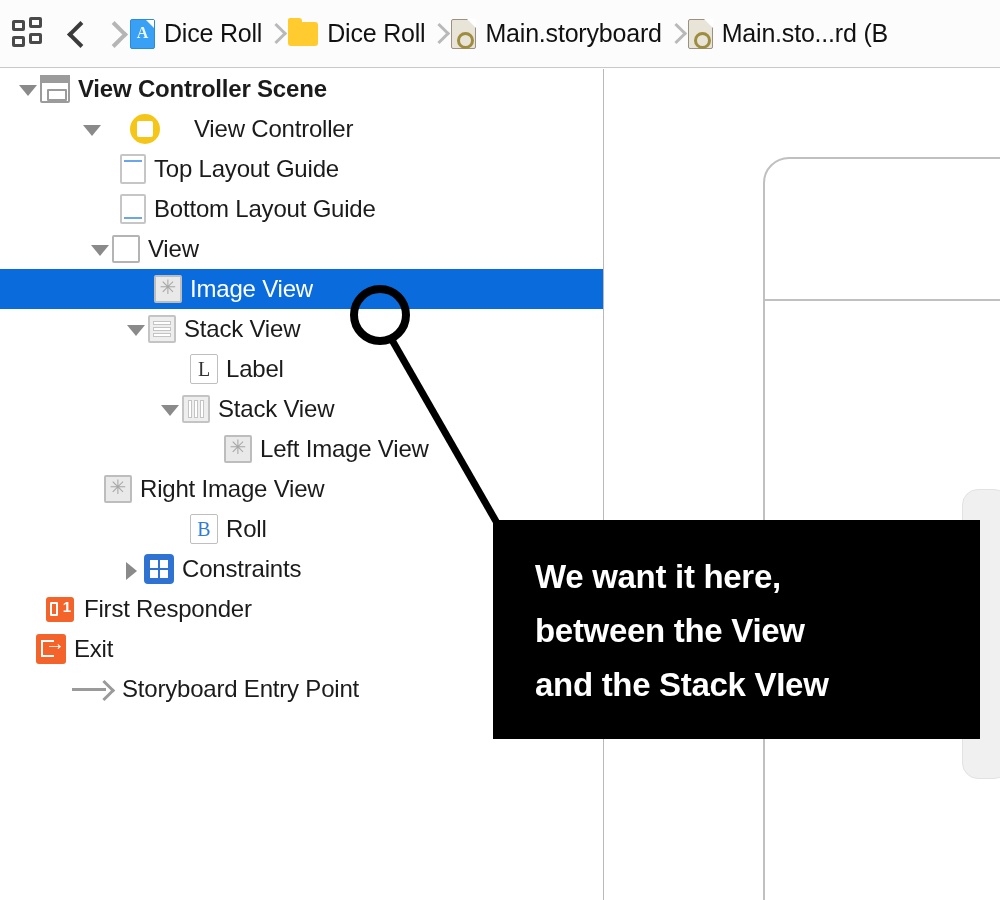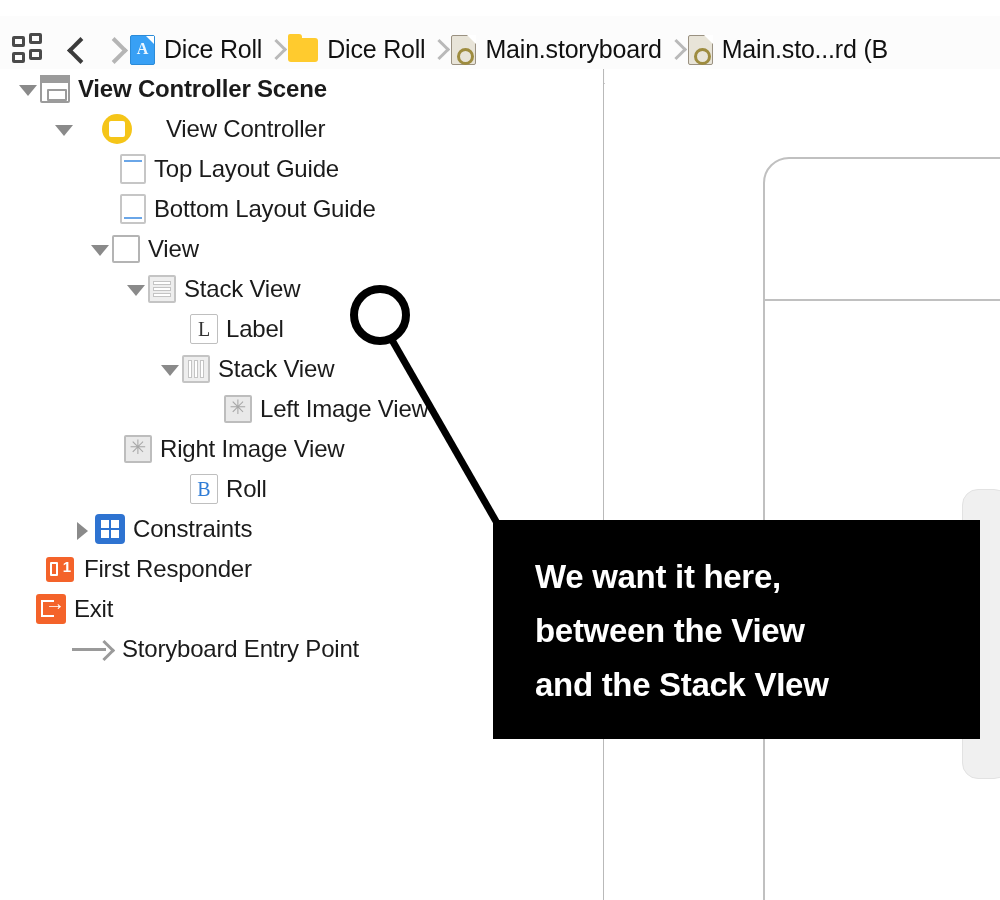--- a/index.html
+++ b/index.html
@@ -6,21 +6,21 @@
   html, body {
     width: 1000px; height: 900px;
     font-family: "Liberation Sans", sans-serif;
     background: #ffffff;
     overflow: hidden;
   }
   #app { position: relative; width: 1000px; height: 900px; }
 
   
   .jumpbar {
-    position: absolute; left: 0; top: 16px; width: 1000px; height: 68px;
+    position: absolute; left: 0; top: 0; width: 1000px; height: 68px;
     background: #fcfcfc;
     border-bottom: 1px solid #c9c9c9;
     display: flex; align-items: center;
     padding-left: 12px;
     overflow: hidden;
     white-space: nowrap;
   }
   .jb-grid { width: 34px; height: 34px; position: relative; margin-right: 16px; flex: none; }
   .jb-grid i {
     position: absolute; border: 3px solid #4a4a4a; border-radius: 2px;
@@ -297,21 +297,21 @@
   </div>
 
   <div class="outline">
 
     <div class="row bold" style="padding-left:16px;">
       <span class="tri down"></span>
       <span class="ibox ic-scene"></span>
       <span class="rlabel">View Controller Scene</span>
     </div>
 
-    <div class="row" style="padding-left:52px;gap:26px;">
+    <div class="row" style="padding-left:80px;gap:26px;">
       <span class="tri down"></span>
       <span class="ibox ic-vc"></span>
       <span class="rlabel">View Controller</span>
     </div>
 
     <div class="row" style="padding-left:96px;">
       <span class="tri none"></span>
       <span class="ibox ic-guide top"></span>
       <span class="rlabel">Top Layout Guide</span>
     </div>
@@ -321,20 +321,25 @@
       <span class="ibox ic-guide bot"></span>
       <span class="rlabel">Bottom Layout Guide</span>
     </div>
 
     <div class="row" style="padding-left:88px;">
       <span class="tri down"></span>
       <span class="ibox ic-view"></span>
       <span class="rlabel">View</span>
     </div>
 
+    <div class="row selected" style="padding-left:130px;">
+      <span class="tri none"></span>
+      <span class="ibox ic-image"></span>
+      <span class="rlabel">Image View</span>
+    </div>
 
     <div class="row" style="padding-left:124px;">
       <span class="tri down"></span>
       <span class="ibox ic-stackh">
           <b></b>
           <b></b>
           <b></b>
         </span>
       <span class="rlabel">Stack View</span>
     </div>
@@ -354,33 +359,33 @@
         </span>
       <span class="rlabel">Stack View</span>
     </div>
 
     <div class="row" style="padding-left:200px;">
       <span class="tri none"></span>
       <span class="ibox ic-image"></span>
       <span class="rlabel">Left Image View</span>
     </div>
 
-    <div class="row" style="padding-left:100px;">
+    <div class="row" style="padding-left:80px;">
       <span class="tri none"></span>
       <span class="ibox ic-image"></span>
       <span class="rlabel">Right Image View</span>
     </div>
 
     <div class="row" style="padding-left:166px;">
       <span class="tri none"></span>
       <span class="ibox ic-letter blue">B</span>
       <span class="rlabel">Roll</span>
     </div>
 
-    <div class="row" style="padding-left:71px;">
+    <div class="row" style="padding-left:120px;">
       <span class="tri right"></span>
       <span class="ibox ic-constraints">
           <i></i>
           <i></i>
         </span>
       <span class="rlabel">Constraints</span>
     </div>
 
     <div class="row" style="padding-left:46px;">
       <span class="tri none" style="width:0;"></span>

